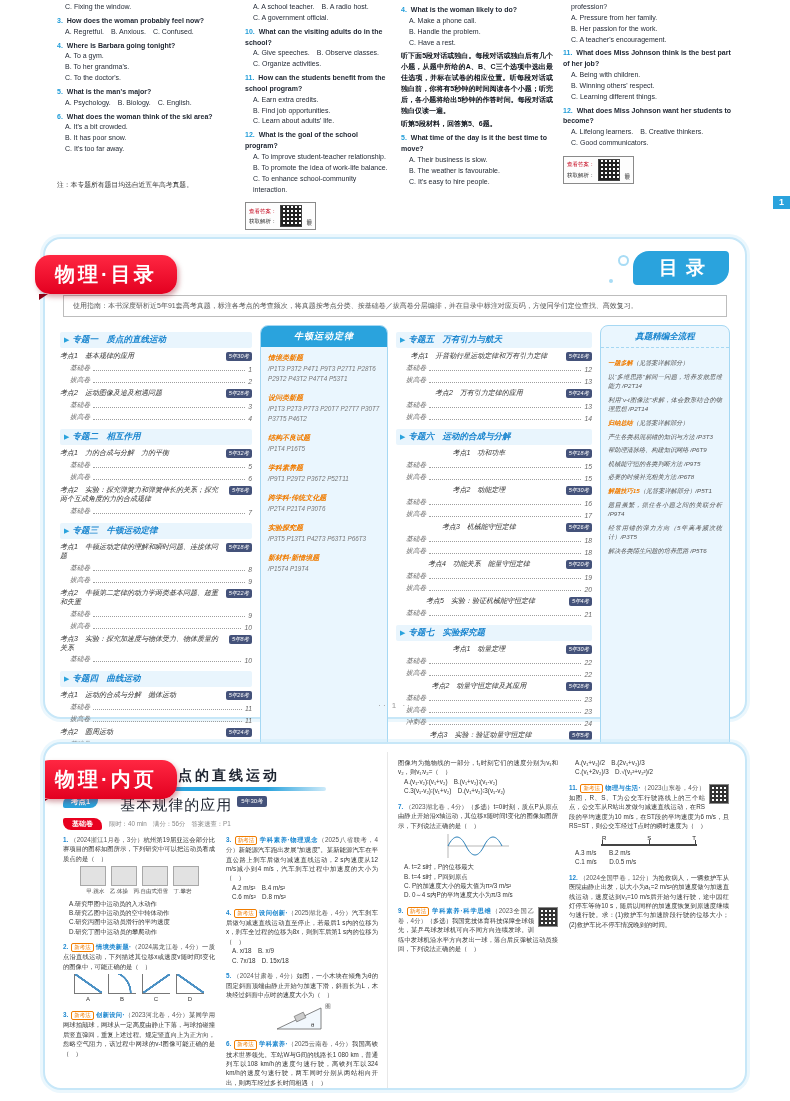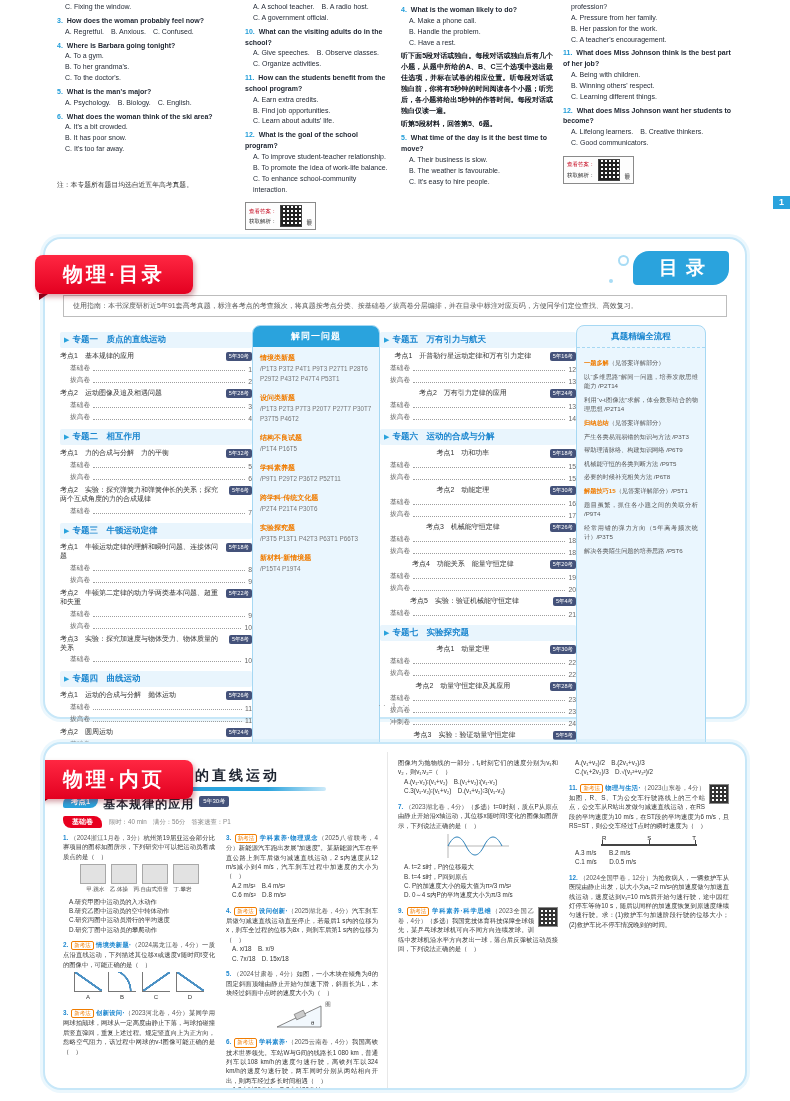--- a/index.html
+++ b/index.html
@@ -28,31 +28,31 @@
   .qrimg { width:22px; height:22px; border:1px solid #444; background:#fff;
     background-image:repeating-linear-gradient(0deg,#222 0 2px,transparent 2px 4px),repeating-linear-gradient(90deg,#222 0 2px,transparent 2px 4px); }
   .qrcap { writing-mode:vertical-rl; font-size:5px; color:#777; letter-spacing:1px; }
 
   
   .card { position:absolute; left:43px; width:704px; background:#fff; border:2px solid #c7e7f8; border-radius:18px; box-shadow:0 0 0 3px rgba(199,231,248,.35); }
   .card1 { top:237px; height:482px; }
   .card2 { top:742px; height:348px; overflow:hidden; }
 
   .ribbon { position:absolute; left:-10px; top:16px; z-index:6; background:linear-gradient(#ff2742,#e30020); color:#fff;
-    font-size:20px; font-weight:bold; letter-spacing:3px; padding:6px 28px; border-radius:8px; box-shadow:2px 3px 5px rgba(140,0,20,.35); }
+    font-size:20px; font-weight:bold; letter-spacing:3px; padding:6px 20px; border-radius:15px; box-shadow:2px 3px 5px rgba(140,0,20,.35); }
   .ribbon::after { content:""; position:absolute; left:4px; bottom:-6px; border-style:solid; border-width:6px 9px 0 0; border-color:#8e0016 transparent transparent transparent; }
 
   .mulu { position:absolute; right:16px; top:12px; background:#2aa3dd; color:#fff; font-size:19px; font-weight:bold;
     letter-spacing:8px; padding:4px 16px 4px 26px; border-radius:16px 4px 16px 4px; }
   .mulu::before { content:""; position:absolute; left:-15px; top:4px; width:7px; height:7px; border:2px solid #a8dcf5; border-radius:50%; }
   .mulu::after { content:""; position:absolute; left:-24px; bottom:2px; width:4px; height:4px; background:#a8dcf5; border-radius:50%; }
 
   .guide { margin:56px 18px 8px; border:1px solid #bdbdbd; padding:4px 9px; font-size:7px; color:#555; line-height:1.7; }
 
-  .toc-wrap { display:flex; padding:0 15px; }
+  .toc-wrap { display:flex; gap:8px; padding:0 15px;font-style:italic; }
   .toc-col { width:192px; }
   .toc-col.right { width:196px;text-align:center; }
   .zt { display:flex; align-items:center; gap:3px; background:#e9f5fd; color:#1b86cf; font-weight:bold; font-size:8.5px; padding:2px 4px; margin:7px 0 3px; border-radius:2px; }
   .zt .arr { color:#2aa3dd; font-size:7px; }
   .kd { display:flex; justify-content:space-between; gap:4px; font-size:7px; color:#333; margin:3px 0 1px; line-height:1.35; }
   .kd .nm { flex:1; }
   .badge { background:#44527a; color:#fff; font-size:5.5px; padding:0 3px; border-radius:2px; height:9px; line-height:9px; white-space:nowrap; align-self:flex-start; margin-top:1px; }
   .trow { display:flex; align-items:flex-end; font-size:6.8px; color:#666; margin:2px 0 2px 10px; }
   .trow .lead { flex:1; border-bottom:1px dotted #9e9e9e; margin:0 3px; transform:translateY(-2px); }
 
@@ -73,21 +73,21 @@
   
   .inner-pages { display:flex; height:100%; padding:8px 12px 0; }
   .pg-left { width:330px; padding:2px 9px 0 6px; }
   .pg-right { flex:1; border-left:1px solid #e8e8e8; padding:6px 4px 0 10px; }
   .chap-tag { display:inline-block; background:#2aa3dd; color:#fff; font-size:7px; padding:1px 7px; border-radius:2px; margin-bottom:1px; }
   .ptitle { text-align:center; font-size:14px; font-weight:bold; color:#1d2430; letter-spacing:3px; margin-top:-6px; }
   .ptitle-bar { height:4px; width:210px; margin:2px auto 5px; border-radius:2px;
     background:linear-gradient(90deg,#cdeaf9,#2aa3dd 28%,#2aa3dd 72%,#cdeaf9); }
   .kd-row { display:flex; align-items:flex-start; gap:5px; margin:2px 0 3px; }
   .kd-tag { background:#2aa3dd; color:#fff; font-size:7.5px; font-weight:bold; padding:1px 8px; border-radius:8px 2px 8px 2px; }
-  .kd-name { font-weight:bold; font-size:12px; color:#1d2430; letter-spacing:1px; }
+  .kd-name { font-weight:normal; font-size:15px; color:#1d2430; letter-spacing:1px;margin-left:17px; }
   .kd-badge { background:#44527a; color:#fff; font-size:6px; padding:1px 4px; border-radius:2px; }
   .paper-row { display:flex; align-items:center; gap:7px; margin:1px 0 5px; }
   .paper-tag { background:#e8001f; color:#fff; font-size:7px; font-weight:bold; padding:1px 9px; border-radius:2px 8px 2px 8px; }
   .paper-meta { font-size:6.3px; color:#888; }
 
   .cols2 { display:flex; gap:11px; }
   .pcol { flex:1; text-align:justify; min-width:0; }
   .prob { font-size:6.3px; line-height:1.5; color:#333; margin-bottom:6px; }
   .pnum { color:#1b86cf; font-weight:bold; }
   .tag-new { display:inline-block; border:1px solid #f07c00; color:#f07c00; font-size:5.5px; padding:0 2px; border-radius:2px; margin:0 2px 0 1px; line-height:1.3; }
@@ -310,21 +310,21 @@
             <span class="nm">考点3　实验：探究平抛运动的特点、探究向心力大小的影响因素</span>
             <span class="badge">5年4考</span>
           </div>
           <div class="trow">
             <span>基础卷</span>
             <span class="lead"></span>
             <span class="pg">12</span>
           </div>
         </div>
       <div class="sidebox ne" id="new-exam-box">
-          <div class="hd">解同一问题</div>
+          <div class="hd">牛顿运动定律</div>
           <div class="bd">
             <div class="ne-item">
               <div class="ne-label">情境类新题</div>
               <div class="ne-codes">/P1T3 P3T2 P4T1 P9T3 P27T1 P28T6 P29T2 P43T2 P47T4 P53T1</div>
             </div>
             <div class="ne-item">
               <div class="ne-label">设问类新题</div>
               <div class="ne-codes">/P1T3 P2T3 P7T3 P20T7 P27T7 P30T7 P37T5 P46T2</div>
             </div>
             <div class="ne-item">

